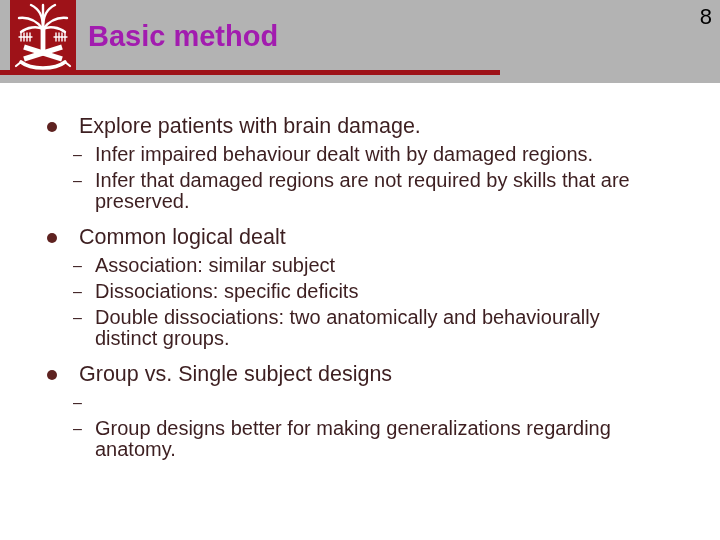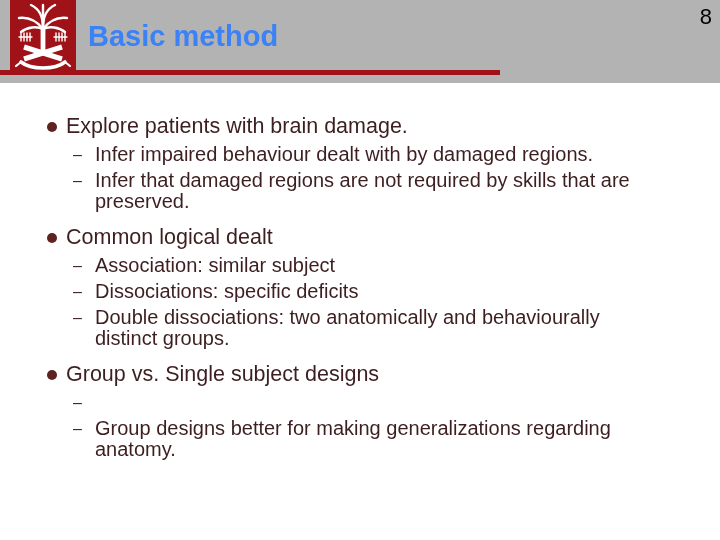--- a/index.html
+++ b/index.html
@@ -22,41 +22,41 @@
   }
   .logo-block {
     position: absolute; top: 0; left: 10px;
     width: 66px; height: 75px;
     background: var(--garnet, #9e1218);
   }
   .logo-block svg { display: block; width: 66px; height: 75px; }
   .slide-title {
     position: absolute; left: 88px; top: 20px;
     font-size: 29px; font-weight: bold;
-    color: #3b82f6; letter-spacing: 0px;
+    color: #a21caf; letter-spacing: 0px;
     white-space: nowrap;
   }
   .page-number {
     position: absolute; top: 4px; right: 8px;
     font-size: 22px; color: #000000;
   }
   .content {
     position: absolute; top: 112px; left: 0;
     width: 700px;
   }
   .main-item { display: flex; align-items: flex-start; margin-top: 11px; }
   .main-item:first-child { margin-top: 0; }
   .main-dot {
     flex: none;
     width: 10px; height: 10px; border-radius: 50%;
     background: var(--dot, #5e2220);
     margin: 10px 0 0 47px;
   }
   .main-text {
-    margin-left: 9px;
+    margin-left: 22px;
     font-size: 21.5px; line-height: 28px;
     color: var(--body-text, #3d1f21);
     white-space: nowrap;
   }
   .sub-item { display: flex; align-items: flex-start; margin-top: 5px; }
   .sub-item.first { margin-top: 4px; }
   .sub-dash {
     flex: none; width: 22px;
     margin-left: 73px;
     font-size: 16px; line-height: 21px;

